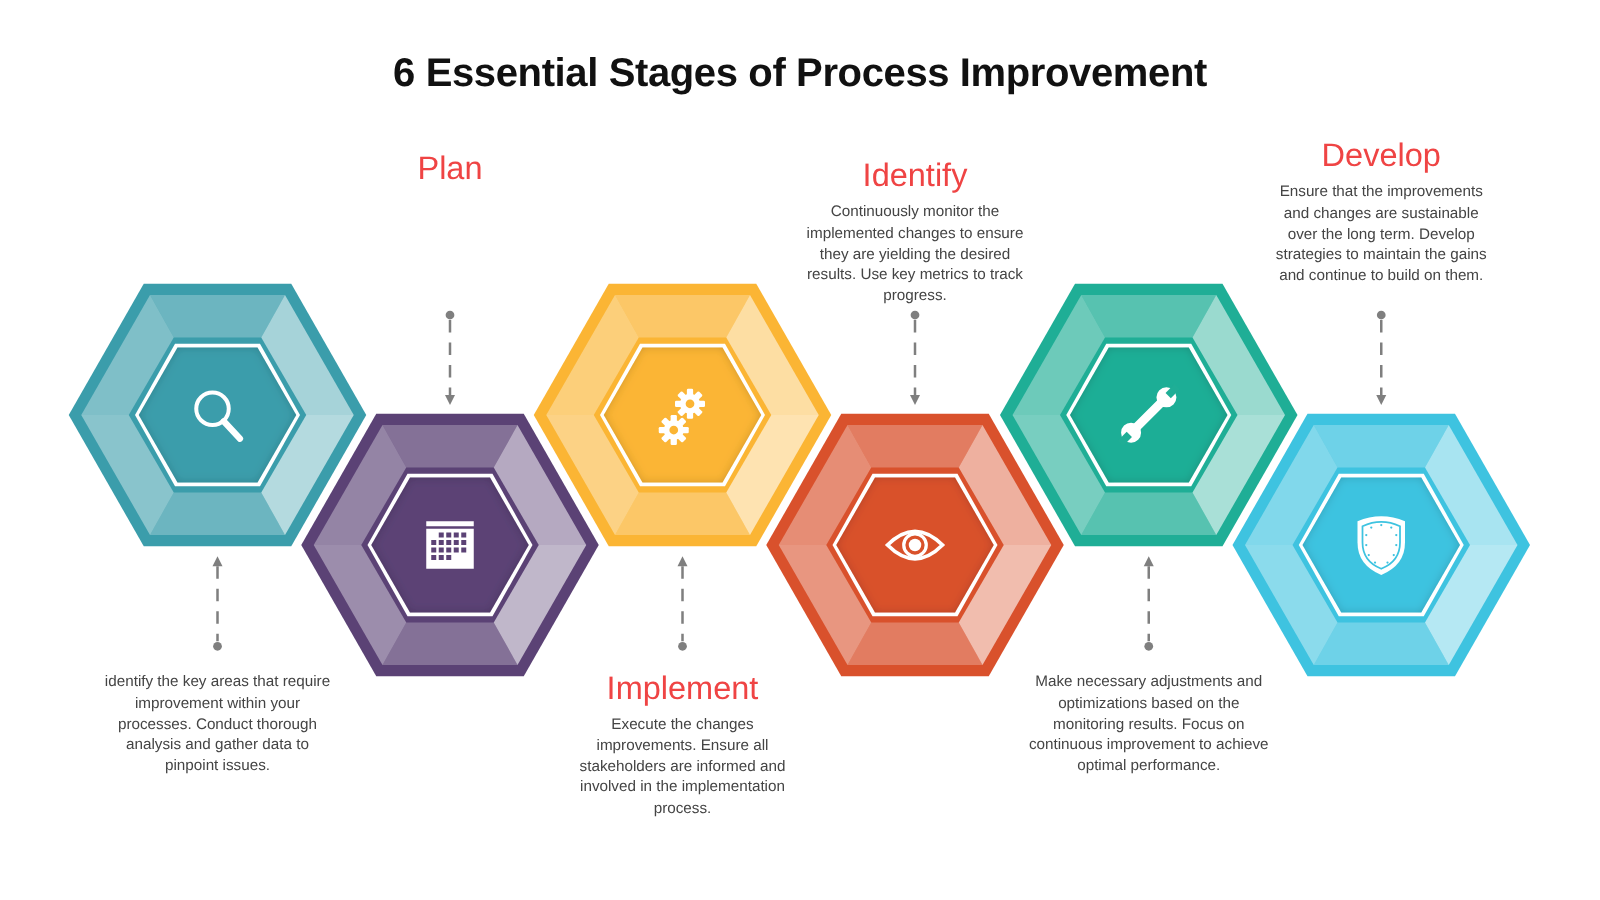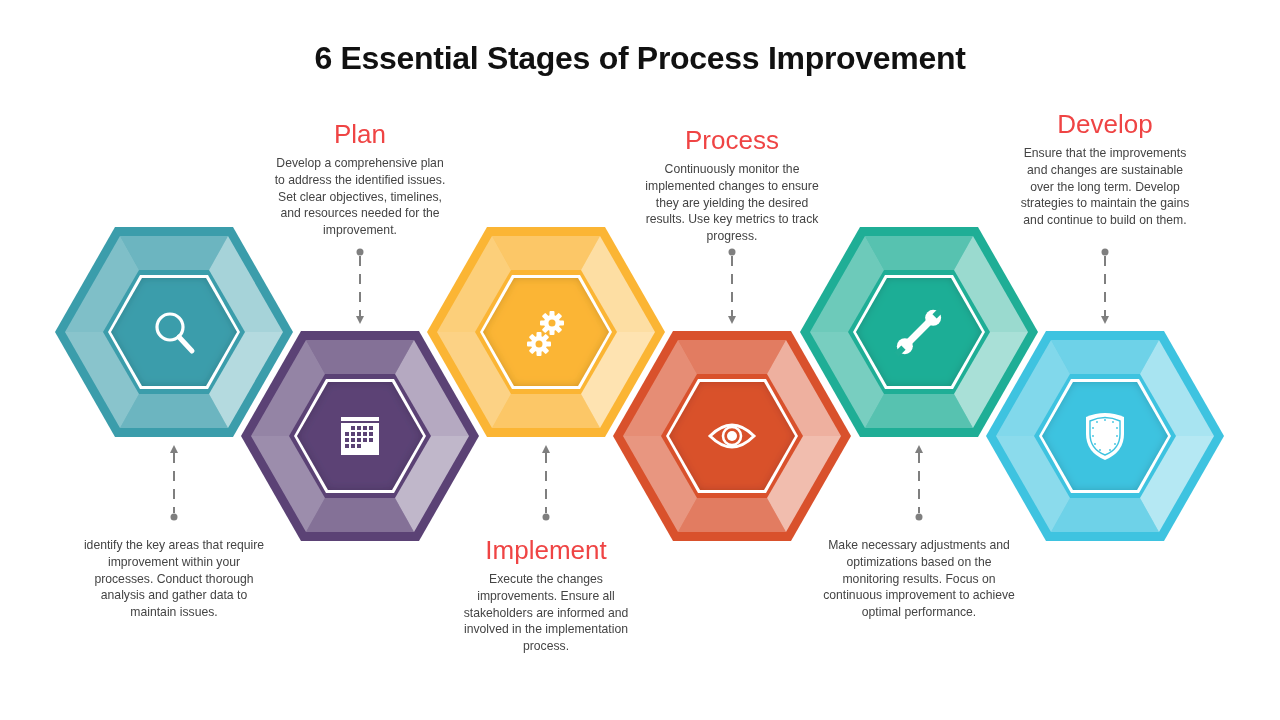--- a/index.html
+++ b/index.html
@@ -181,35 +181,34 @@
           <circle cx="5" cy="14" r="0.9"></circle>
       </g>
     </g>
   </g>
   <g transform="translate(1105,252)">
       <use href="#connDown"></use>
     </g>
 </svg>
 
 <div class="stage-text" style="left:64px; top:537px;">
-  <div class="desc" style="padding:0 18px;">identify the key areas that require improvement within your processes. Conduct thorough analysis and gather data to maintain issues.</div>
+  <div class="desc" style="padding:0 18px;">identify the key areas that require improvement within your processes. Conduct thorough analysis and gather data to pinpoint issues.</div>
 </div>
 
 <div class="stage-text" style="left:250px; top:121px;">
   <div class="heading">Plan</div>
-  <div class="desc" style="padding:0 22px;">Develop a comprehensive plan to address the identified issues. Set clear objectives, timelines, and resources needed for the improvement.</div>
 </div>
 
 <div class="stage-text" style="left:436px; top:537px;">
   <div class="heading">Implement</div>
   <div class="desc" style="padding:0 24px;">Execute the changes improvements. Ensure all stakeholders are informed and involved in the implementation process.</div>
 </div>
 
 <div class="stage-text" style="left:622px; top:127px;">
-  <div class="heading">Process</div>
+  <div class="heading">Identify</div>
   <div class="desc" style="padding:0 22px;">Continuously monitor the implemented changes to ensure they are yielding the desired results. Use key metrics to track progress.</div>
 </div>
 
 <div class="stage-text" style="left:809px; top:537px;">
   <div class="desc" style="padding:0 14px;">Make necessary adjustments and optimizations based on the monitoring results. Focus on continuous improvement to achieve optimal performance.</div>
 </div>
 
 <div class="stage-text" style="left:995px; top:111px;">
   <div class="heading">Develop</div>
   <div class="desc" style="padding:0 20px;">Ensure that the improvements and changes are sustainable over the long term. Develop strategies to maintain the gains and continue to build on them.</div>

